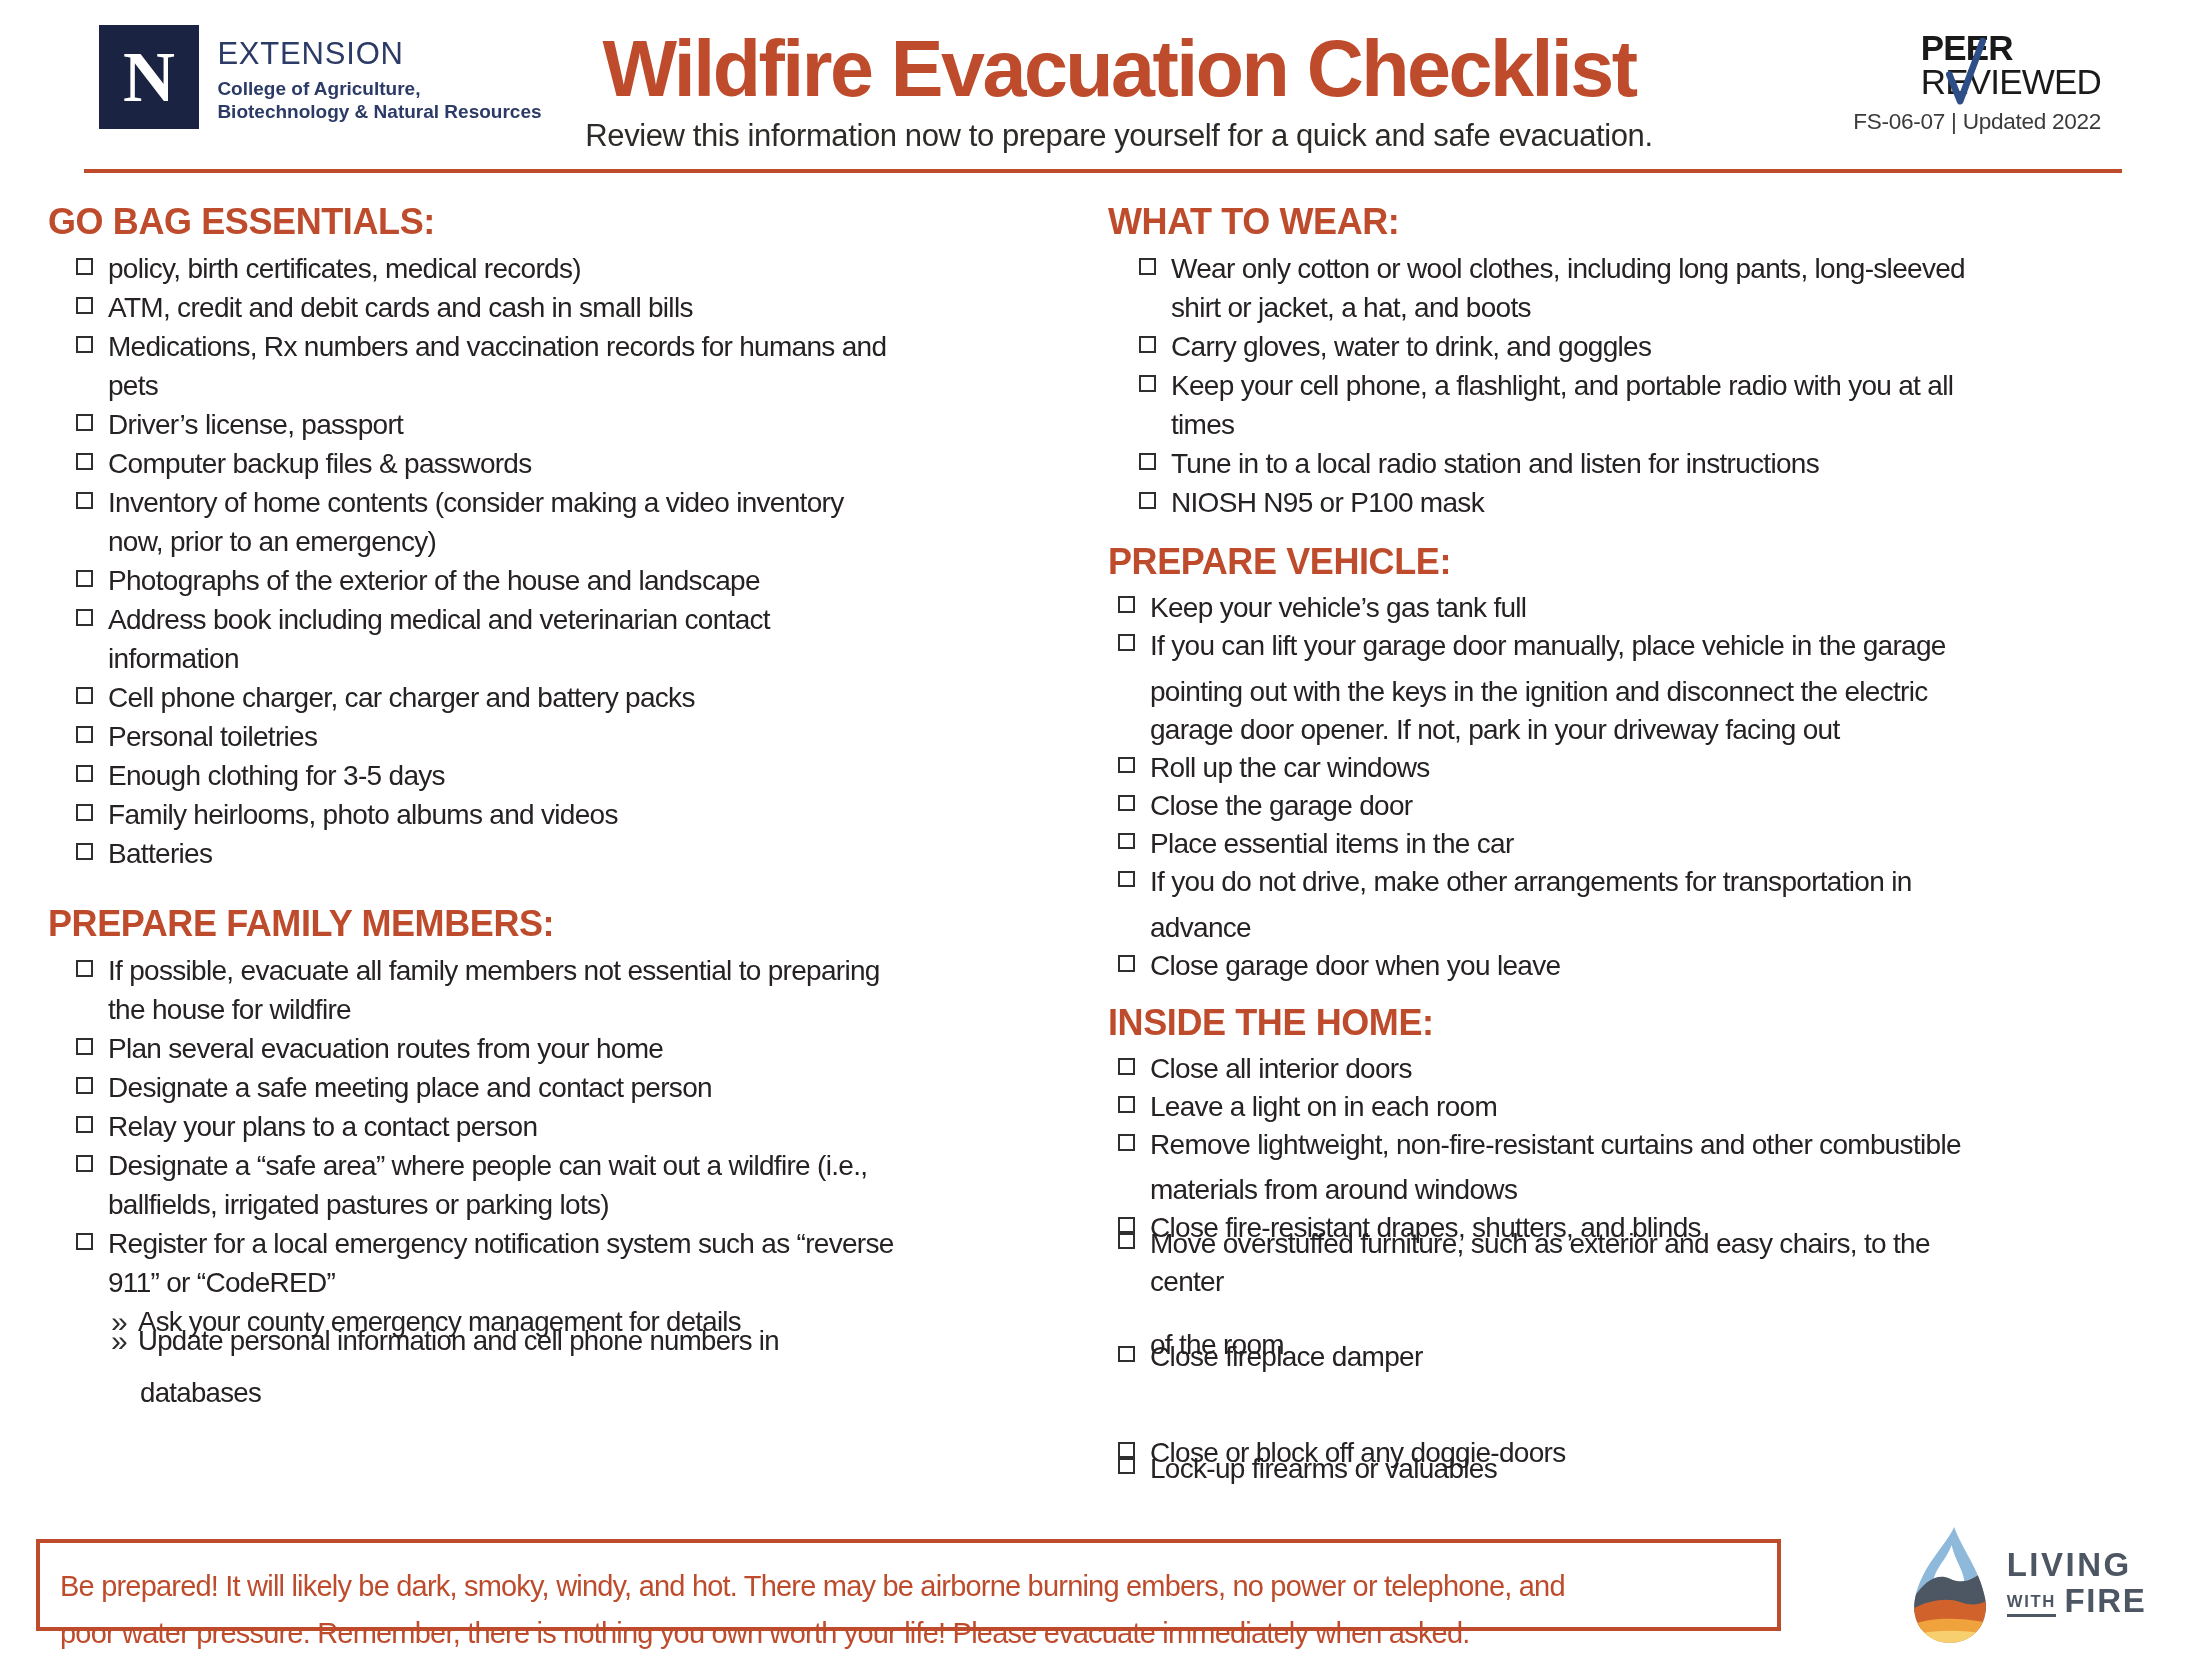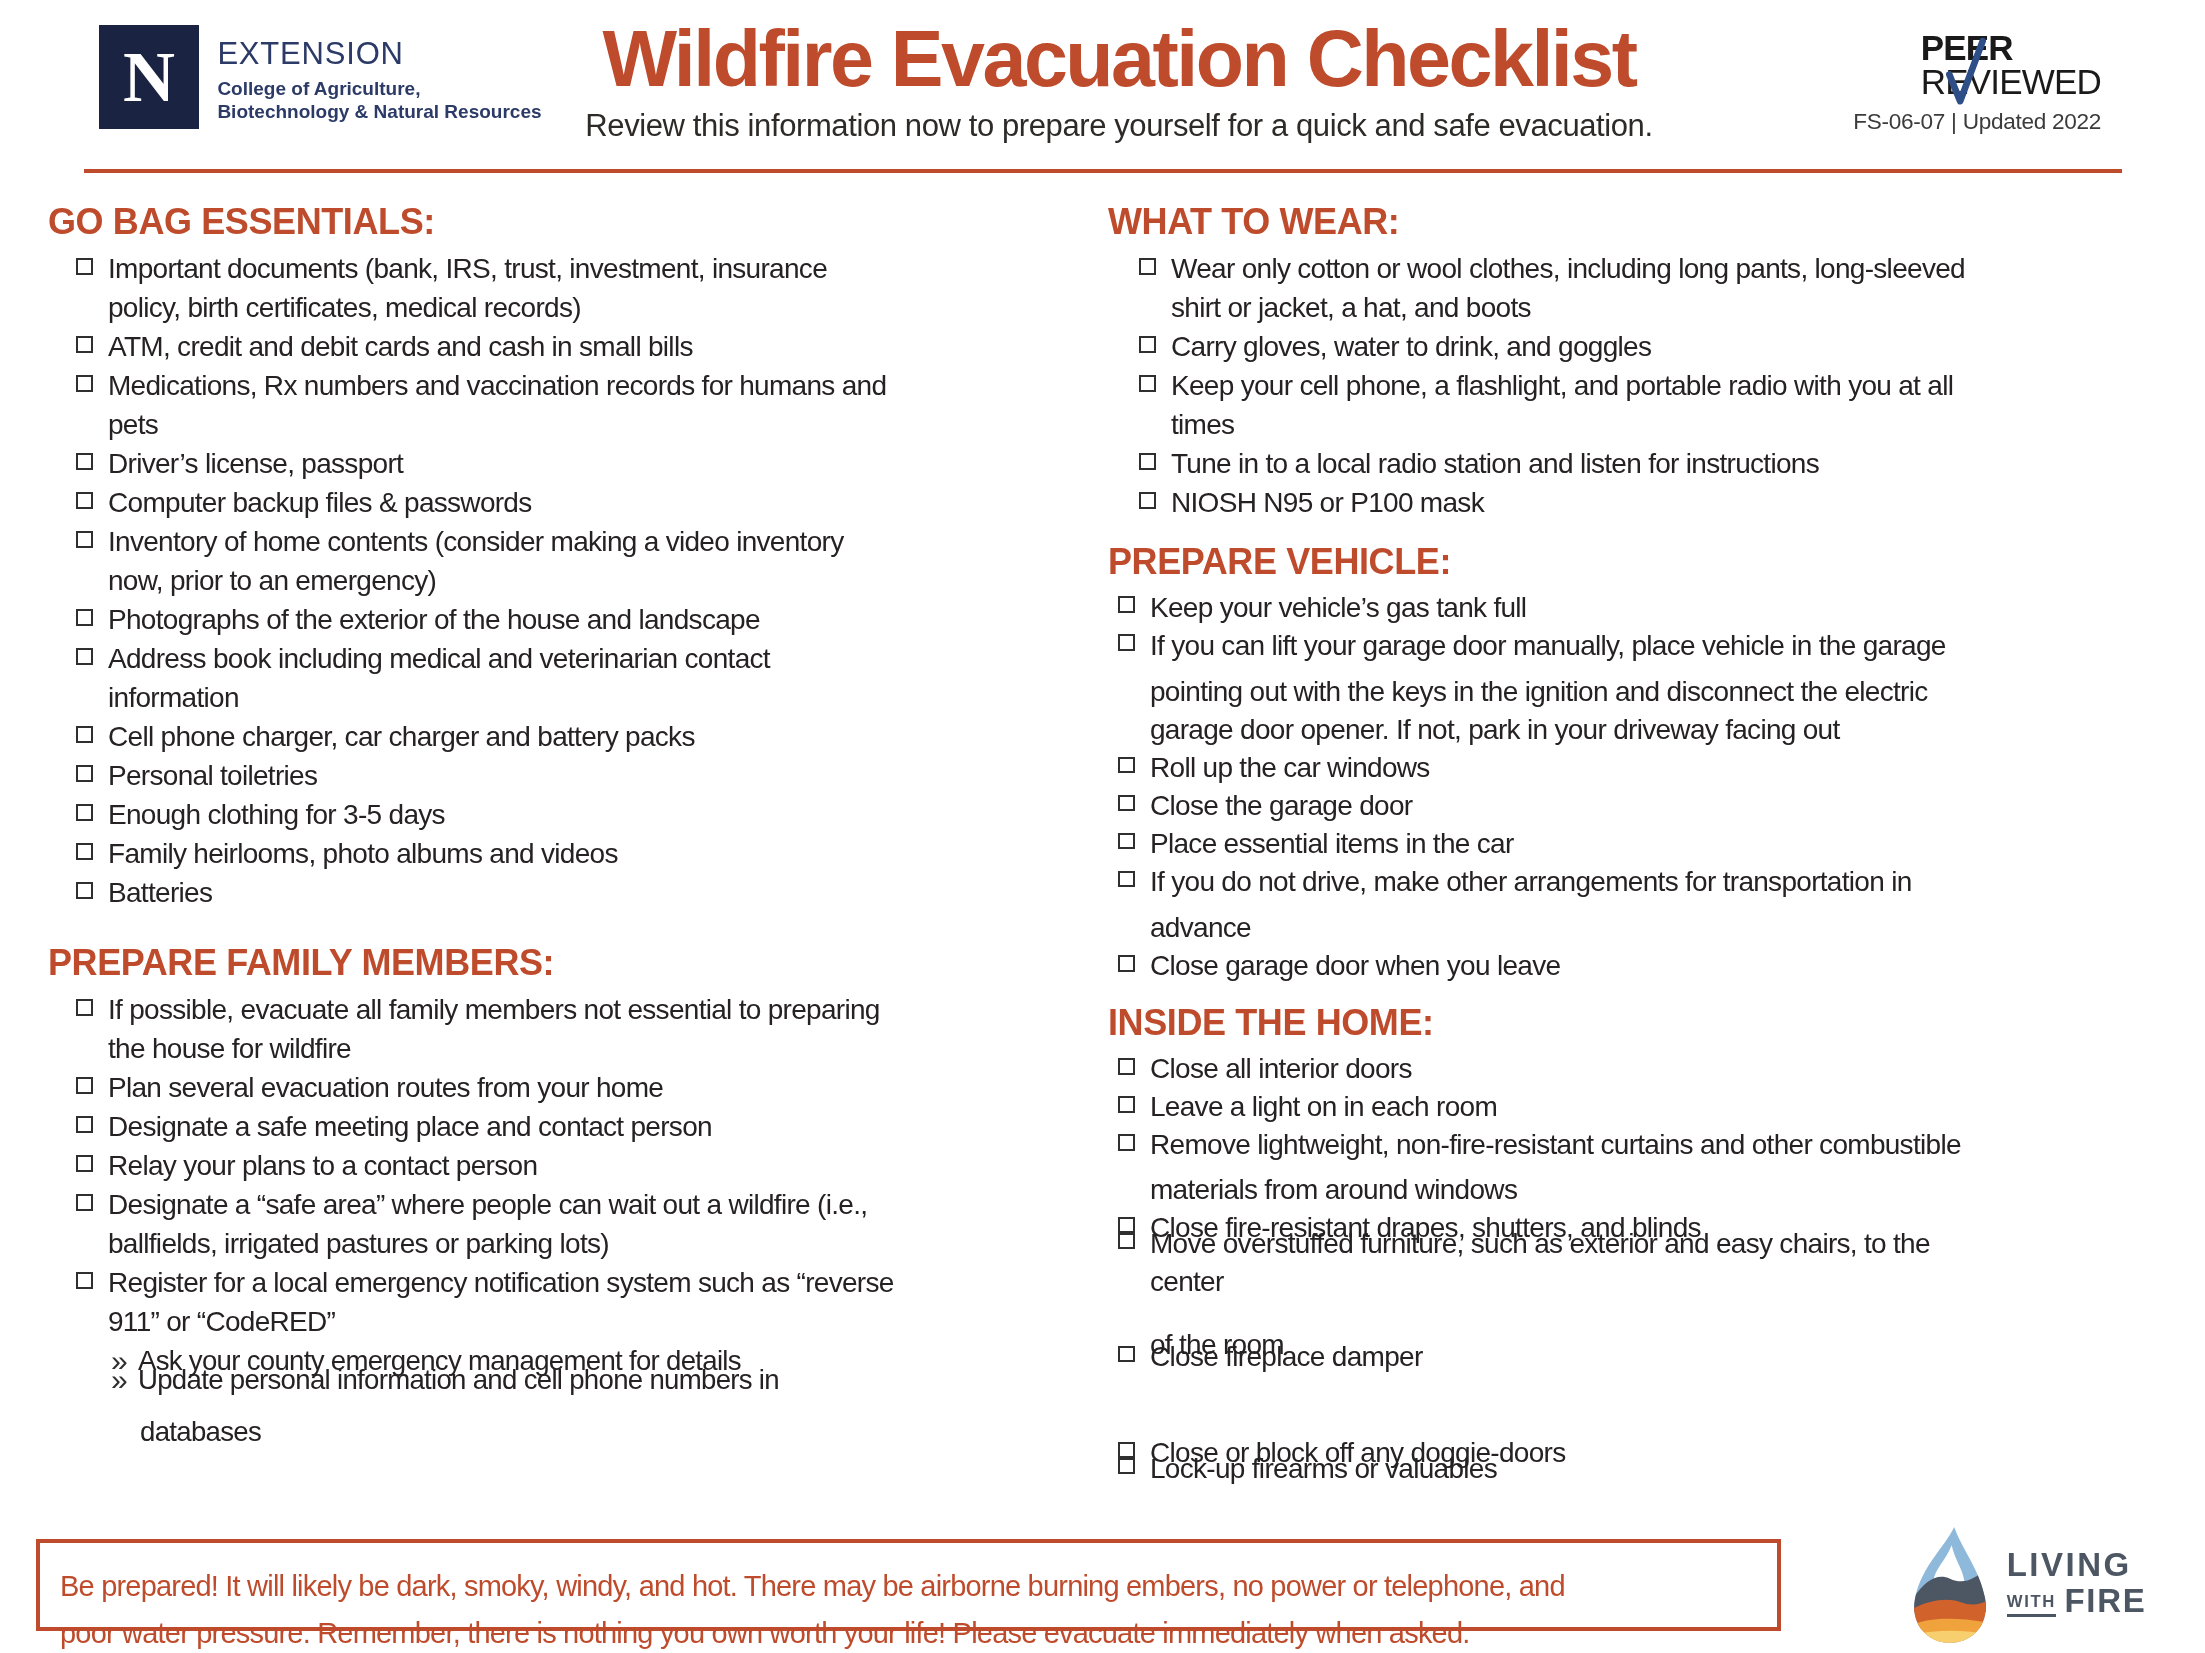--- a/index.html
+++ b/index.html
@@ -20,21 +20,21 @@
     display:flex;align-items:center;justify-content:center;
   }
   .n-letter{
     font-family:"Liberation Serif", serif;
     font-weight:700;font-size:72px;color:#ffffff;line-height:1;
   }
   .uni-text{margin-left:18.4px;padding-top:10px;color:var(--navy-text,#2B3A66);}
   .ext-name{font-size:31px;font-weight:400;letter-spacing:0.8px;line-height:37px;}
   .college{font-size:19px;font-weight:700;line-height:23.4px;margin-top:5px;}
 
-  .title-wrap{position:absolute;left:434px;width:1370px;top:17px;text-align:center;}
+  .title-wrap{position:absolute;left:434px;width:1370px;top:27px;text-align:center;}
   .doc-title{
     margin:0;font-size:79px;font-weight:800;letter-spacing:-2.5px;
     color:var(--accent,#BE4B2B);line-height:84px;
   }
   .doc-subtitle{margin:6.7px 0 0 0;font-size:31px;color:#2d2a28;letter-spacing:-0.4px;}
 
   .peer{position:absolute;right:104px;top:32px;display:flex;flex-direction:column;align-items:flex-start;color:var(--peer-text,#1A1A1A);}
   .peer-line1{font-size:35px;font-weight:800;line-height:32px;letter-spacing:-0.8px;}
   .peer-line2{font-size:35px;font-weight:400;line-height:35px;letter-spacing:-0.8px;position:relative;}
   .peer-check{position:absolute;left:25px;top:-28px;}
@@ -140,21 +140,21 @@
     </span>
   </div>
   <div class="doc-code">FS-06-07 | Updated 2022</div>
 
   <div class="header-rule"></div>
 
   <div class="col col-left">
       <section class="section" data-section-id="go-bag">
         <h2 class="section-title">GO BAG ESSENTIALS:</h2>
         <div class="rows">
-          <div class="row row--box"><span class="checkbox"></span><span class="row-text">Important documents (bank, IRS, trust, investment, insurance</span></div>
+          <div class="row row--box"><span class="checkbox"></span></div>
           <div class="row row--cont"><span class="row-text">policy, birth certificates, medical records)</span></div>
           <div class="row row--box"><span class="checkbox"></span><span class="row-text">ATM, credit and debit cards and cash in small bills</span></div>
           <div class="row row--box"><span class="checkbox"></span><span class="row-text">Medications, Rx numbers and vaccination records for humans and</span></div>
           <div class="row row--cont"><span class="row-text">pets</span></div>
           <div class="row row--box"><span class="checkbox"></span></div>
           <div class="row row--box"><span class="checkbox"></span><span class="row-text">Driver’s license, passport</span></div>
           <div class="row row--box"><span class="checkbox"></span><span class="row-text">Computer backup files &amp; passwords</span></div>
           <div class="row row--box"><span class="checkbox"></span><span class="row-text">Inventory of home contents (consider making a video inventory</span></div>
           <div class="row row--cont"><span class="row-text">now, prior to an emergency)</span></div>
           <div class="row row--box"><span class="checkbox"></span><span class="row-text">Photographs of the exterior of the house and landscape</span></div>

